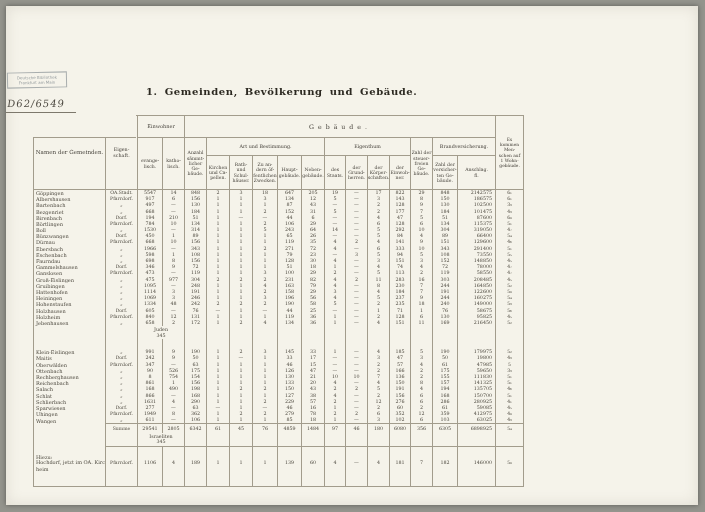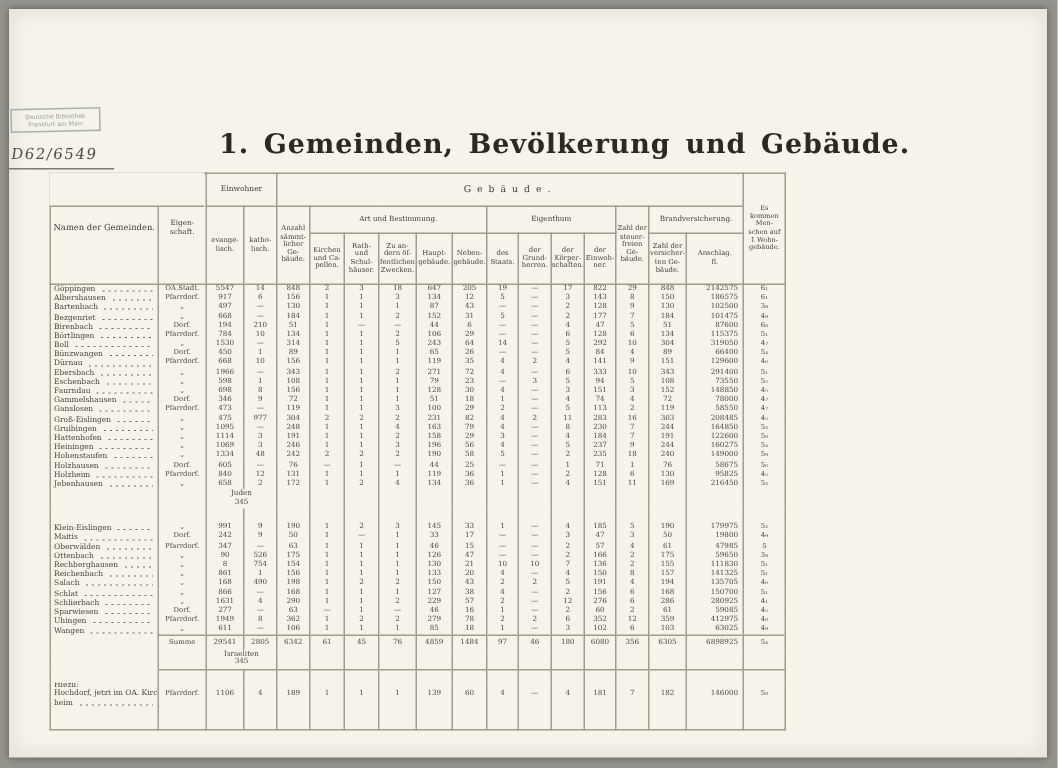--- a/index.html
+++ b/index.html
@@ -4,21 +4,21 @@
 <style>
   html,body{margin:0;padding:0;width:705px;height:512px;overflow:hidden;}
   body{background:#94948d;font-family:"DejaVu Serif","Liberation Serif",serif;position:relative;}
   .page{position:absolute;left:6px;top:6px;width:692px;height:499px;background:#f5f3ea;
         box-shadow:0 0 5px rgba(0,0,0,.4), inset 0 0 14px rgba(125,118,100,.18);}
   .stamp{position:absolute;left:1px;top:66px;width:56px;padding:2px 1px;border:1px solid #a9aeae;
          color:#9aa0a2;font-family:"DejaVu Sans","Liberation Sans",sans-serif;font-size:4px;line-height:5px;
          text-align:center;transform:rotate(-1.2deg);}
   .shelfmark{position:absolute;left:1px;top:92px;width:70px;font-size:10px;color:#4f4b43;
              transform:skewX(-8deg);border-bottom:1px solid #7d786c;padding-bottom:3px;letter-spacing:1px;}
-  .title{position:absolute;left:140px;top:80px;font-size:18px;font-weight:bold;color:#2c2921;
+  .title{position:absolute;left:140px;top:80px;font-size:10px;font-weight:bold;color:#2c2921;
          letter-spacing:.6px;word-spacing:3px;}
   .tablewrap{position:absolute;left:27px;top:109px;width:492px;}
   table{border-collapse:collapse;table-layout:fixed;width:490px;}
   th{border:1px solid #a29c8c;font-weight:normal;font-size:4.6px;line-height:5.3px;
      white-space:pre-line;padding:1px 0;vertical-align:middle;color:#45413a;text-align:center;}
   th.namen{font-size:5.6px;}
   th.eig{font-size:4.8px;}
   .grp-einw{font-size:5px;}
   .grp-geb{font-size:6.2px;letter-spacing:4px;}
   .grp2{font-size:4.8px;}

